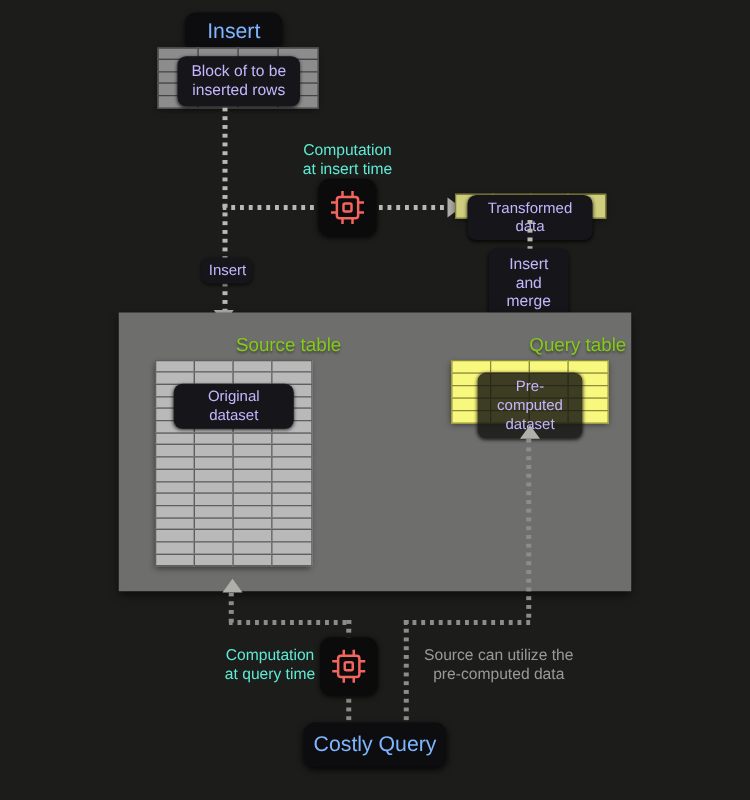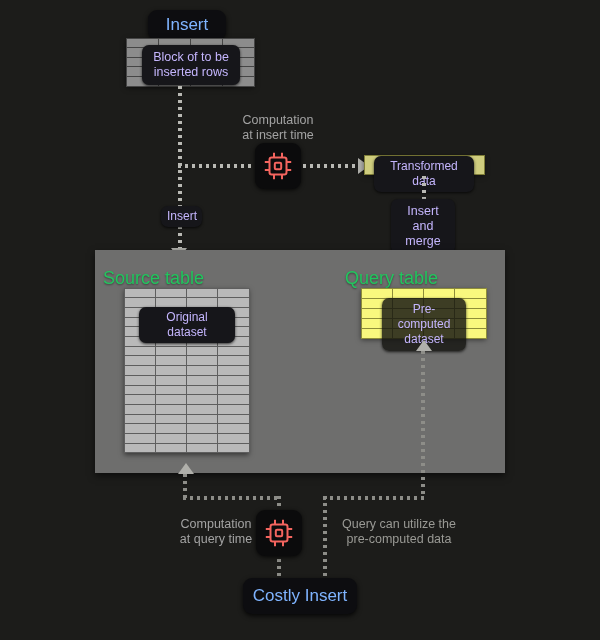--- a/index.html
+++ b/index.html
@@ -88,21 +88,21 @@
     font-size: 17px;
     display: flex;
     align-items: center;
     justify-content: center;
     box-shadow: 0 2px 5px rgba(0,0,0,.8);
   }
 
   
   .redtext {
     position: absolute;
-    color: #a3a3a3;
+    color: #5eead4;
     font-size: 12.5px;
     line-height: 15px;
     text-align: center;
     white-space: pre-line;
   }
   .graytext {
     position: absolute;
     color: #9a9a95;
     font-size: 12.5px;
     line-height: 15px;
@@ -122,23 +122,23 @@
   .chip-tile svg { position: absolute; left: 8px; top: 8px; }
 
   
   .panel {
     position: absolute;
     background: #6e6e6d;
     box-shadow: 0 3px 7px rgba(0,0,0,.55);
   }
   .panel-title {
     position: absolute;
-    color: #22c55e;
-    font-size: 18px;
-    text-align: left;
+    color: #84cc16;
+    font-size: 15px;
+    text-align: right;
     text-shadow: 0 1px 2px rgba(0,0,0,.45);
   }
 
   
   .grid {
     position: absolute;
     box-sizing: border-box;
     display: grid;
     box-shadow: 0 2px 5px rgba(0,0,0,.5);
   }
@@ -369,20 +369,20 @@
       <line x1="23.8" y1="11" x2="28.2" y2="11" stroke="#f4655f" stroke-width="2"></line>
       <line x1="23.8" y1="19" x2="28.2" y2="19" stroke="#f4655f" stroke-width="2"></line>
     </svg>
   </div>
 
   <div class="arw arw-up" style="left:416px; top:340px;"></div>
   <div class="dot-v dim" style="left:421px; top:351px; height:145px;"></div>
   <div class="dot-h dim" style="left:323px; top:496px; width:102px;"></div>
   <div class="dot-v dim" style="left:323px; top:496px; height:82px;"></div>
 
-  <div class="graytext" style="left:334px; top:517px; width:130px;">Query can utilize the
+  <div class="graytext" style="left:334px; top:517px; width:130px;">Source can utilize the
 pre-computed data</div>
 
   <div class="boxbtn" style="left:243px; top:578px; width:114px; height:36px;">
-    <span>Costly Insert</span>
+    <span>Costly Query</span>
   </div>
 
 </div>
 
 </body></html>

